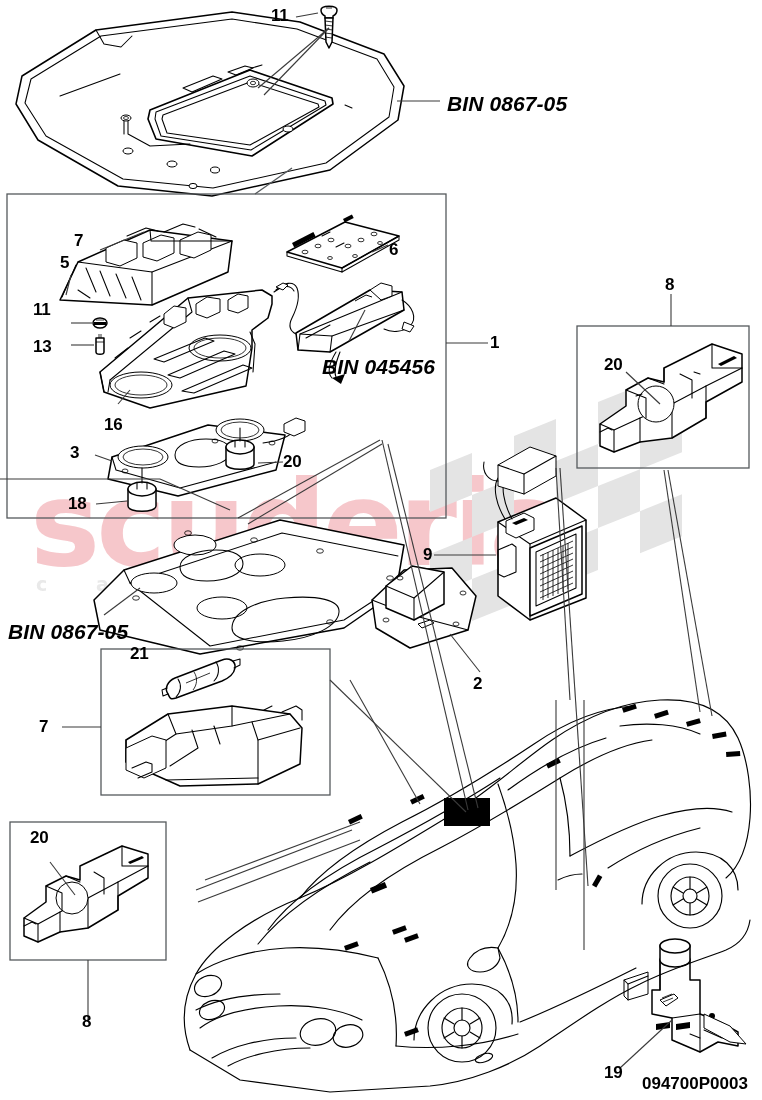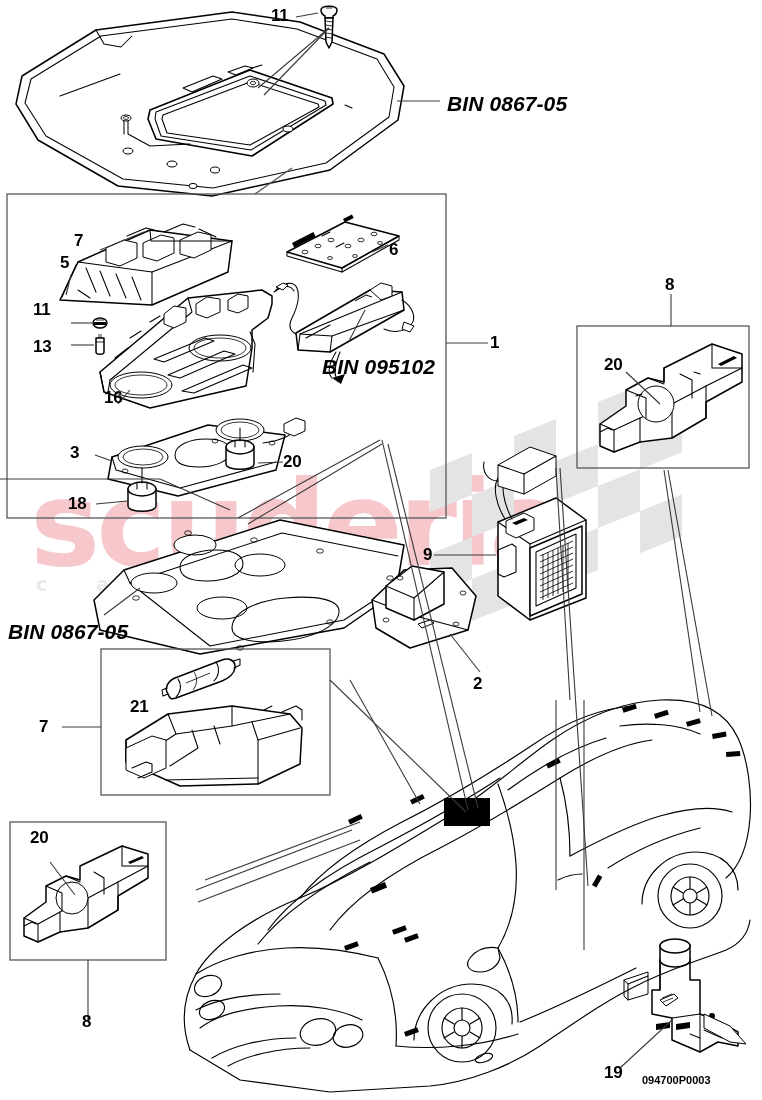--- a/index.html
+++ b/index.html
@@ -6,21 +6,21 @@
   html,body{margin:0;padding:0;background:#fff;}
   body{width:762px;height:1100px;overflow:hidden;
        font-family:"Liberation Sans",sans-serif;}
   #stage{position:relative;width:762px;height:1100px;background:#ffffff;}
   svg{display:block;}
   .layer{position:absolute;left:0;top:0;width:762px;height:1100px;}
   .lbl{position:absolute;font-weight:bold;color:#000;white-space:nowrap;
        font-family:"Liberation Sans",sans-serif;text-align:center;}
   .num{font-size:17px;letter-spacing:-0.3px;}
   .bin{font-size:21px;letter-spacing:0.1px;font-style:italic;}
-  .dwg{font-size:11px;letter-spacing:0px;}
+  .dwg{font-size:17px;letter-spacing:0px;}
   
   #wm{position:absolute;left:0;top:455px;width:762px;height:200px;
       pointer-events:none;}
   #wm .word{position:absolute;left:30px;top:0px;font-size:118px;font-weight:bold;
       color:#f6c7cb;letter-spacing:-4px;font-family:"DejaVu Sans",sans-serif;}
   #wm .sub{position:absolute;left:36px;top:118px;font-size:19px;font-weight:bold;
       color:#e9e9e9;letter-spacing:21px;font-family:"DejaVu Sans",sans-serif;}
 </style>
 </head>
 <body>
@@ -549,38 +549,38 @@
   </svg>
 
   <div class="layer" style="z-index:3;pointer-events:none">
     <div class="lbl num" style="left:271px;top:6px">11</div>
     <div class="lbl bin" style="left:447px;top:92px">BIN 0867-05</div>
 
     <div class="lbl num" style="left:74px;top:231px">7</div>
     <div class="lbl num" style="left:60px;top:253px">5</div>
     <div class="lbl num" style="left:33px;top:300px">11</div>
     <div class="lbl num" style="left:33px;top:337px">13</div>
-    <div class="lbl num" style="left:104px;top:388px">16</div>
+    <div class="lbl num" style="left:104px;top:415px">16</div>
     <div class="lbl num" style="left:70px;top:443px">3</div>
     <div class="lbl num" style="left:68px;top:494px">18</div>
     <div class="lbl num" style="left:389px;top:240px">6</div>
     <div class="lbl num" style="left:283px;top:452px">20</div>
     <div class="lbl num" style="left:490px;top:333px">1</div>
 
-    <div class="lbl bin" style="left:322px;top:355px">BIN 095102</div>
+    <div class="lbl bin" style="left:322px;top:355px">BIN 045456</div>
 
     <div class="lbl num" style="left:665px;top:275px">8</div>
     <div class="lbl num" style="left:604px;top:355px">20</div>
 
     <div class="lbl num" style="left:423px;top:545px">9</div>
     <div class="lbl num" style="left:473px;top:674px">2</div>
 
     <div class="lbl bin" style="left:8px;top:620px">BIN 0867-05</div>
 
-    <div class="lbl num" style="left:130px;top:697px">21</div>
+    <div class="lbl num" style="left:130px;top:644px">21</div>
     <div class="lbl num" style="left:39px;top:717px">7</div>
 
     <div class="lbl num" style="left:30px;top:828px">20</div>
     <div class="lbl num" style="left:82px;top:1012px">8</div>
 
     <div class="lbl num" style="left:604px;top:1063px">19</div>
     <div class="lbl dwg" style="left:642px;top:1074px">094700P0003</div>
   </div>
 
 </div>

